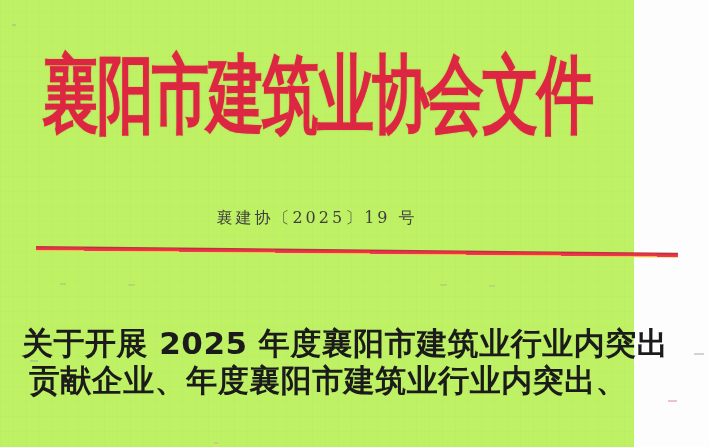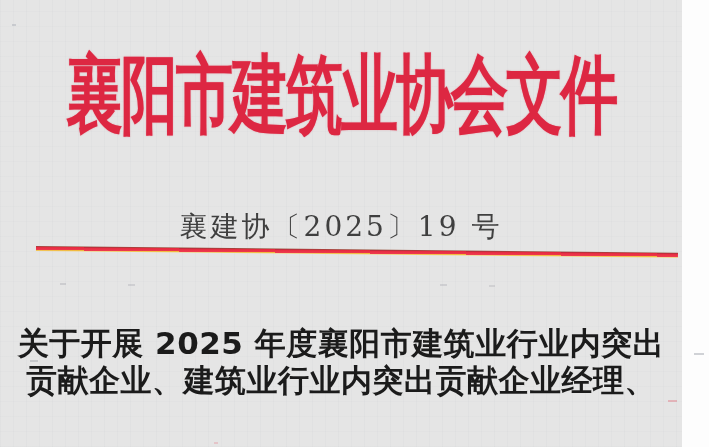--- a/index.html
+++ b/index.html
@@ -6,23 +6,23 @@
     margin: 0;
     padding: 0;
     width: 709px;
     height: 447px;
     background: #fdfdfd;
     overflow: hidden;
     font-family: "Liberation Sans", sans-serif;
   }
   .page {
     position: relative;
-    width: 682px;
+    width: 634px;
     height: 447px;
-    background: #e5e5e5;
+    background: #bef264;
   }
   
   .page::before {
     content: "";
     position: absolute;
     inset: 0;
     background:
       repeating-linear-gradient(90deg, rgba(130,140,155,0.045) 0 1px, transparent 1px 13px),
       repeating-linear-gradient(0deg, rgba(130,140,155,0.03) 0 1px, transparent 1px 15px);
     pointer-events: none;
@@ -44,21 +44,21 @@
     white-space: nowrap;
     text-shadow: 0 0 1px rgba(221,39,66,0.55);
   }
   .doc-number {
     position: absolute;
     left: 0;
     right: 0;
     top: 208px;
     text-align: center;
     font-family: "DejaVu Serif", "Liberation Serif", serif;
-    font-size: 28px;
+    font-size: 16px;
     letter-spacing: 3px;
     color: #3f3f3f;
     white-space: nowrap;
   }
   .red-divider {
     position: absolute;
     left: 36px;
     top: 246px;
     width: 642px;
     height: 5px;
@@ -75,20 +75,21 @@
     right: 0;
     top: 325px;
     text-align: center;
     font-family: "DejaVu Sans", "Liberation Sans", sans-serif;
     font-weight: 700;
     font-size: 31px;
     line-height: 37px;
     letter-spacing: 0.5px;
     color: #1b1b1b;
     white-space: nowrap;
+    padding-left: 22px;
   }
   .speck {
     position: absolute;
     pointer-events: none;
   }
   .speck-1 { left: 12px;  top: 24px;  width: 4px; height: 2px; background: rgba(150,155,165,0.35); }
   .speck-2 { left: 60px;  top: 283px; width: 6px; height: 2px; background: rgba(150,150,160,0.30); }
   .speck-3 { left: 128px; top: 284px; width: 7px; height: 2px; background: rgba(150,150,160,0.28); }
   .speck-4 { left: 440px; top: 284px; width: 7px; height: 2px; background: rgba(150,150,160,0.28); }
   .speck-5 { left: 489px; top: 285px; width: 6px; height: 2px; background: rgba(150,150,160,0.25); }
@@ -103,21 +104,21 @@
 <div class="page">
 
   <div class="org-title">襄阳市建筑业协会文件</div>
 
   <div class="doc-number">襄建协〔2025〕19 号</div>
 
   <div class="red-divider"></div>
 
   <div class="notice-title">
     <div>关于开展 2025 年度襄阳市建筑业行业内突出</div>
-    <div>贡献企业、建筑业行业内突出贡献企业经理、</div>
+    <div>贡献企业、年度襄阳市建筑业行业内突出、</div>
   </div>
 
   <div class="speck speck-1"></div>
   <div class="speck speck-2"></div>
   <div class="speck speck-3"></div>
   <div class="speck speck-4"></div>
   <div class="speck speck-5"></div>
   <div class="speck speck-6"></div>
   <div class="speck speck-7"></div>
   <div class="speck speck-8"></div>

